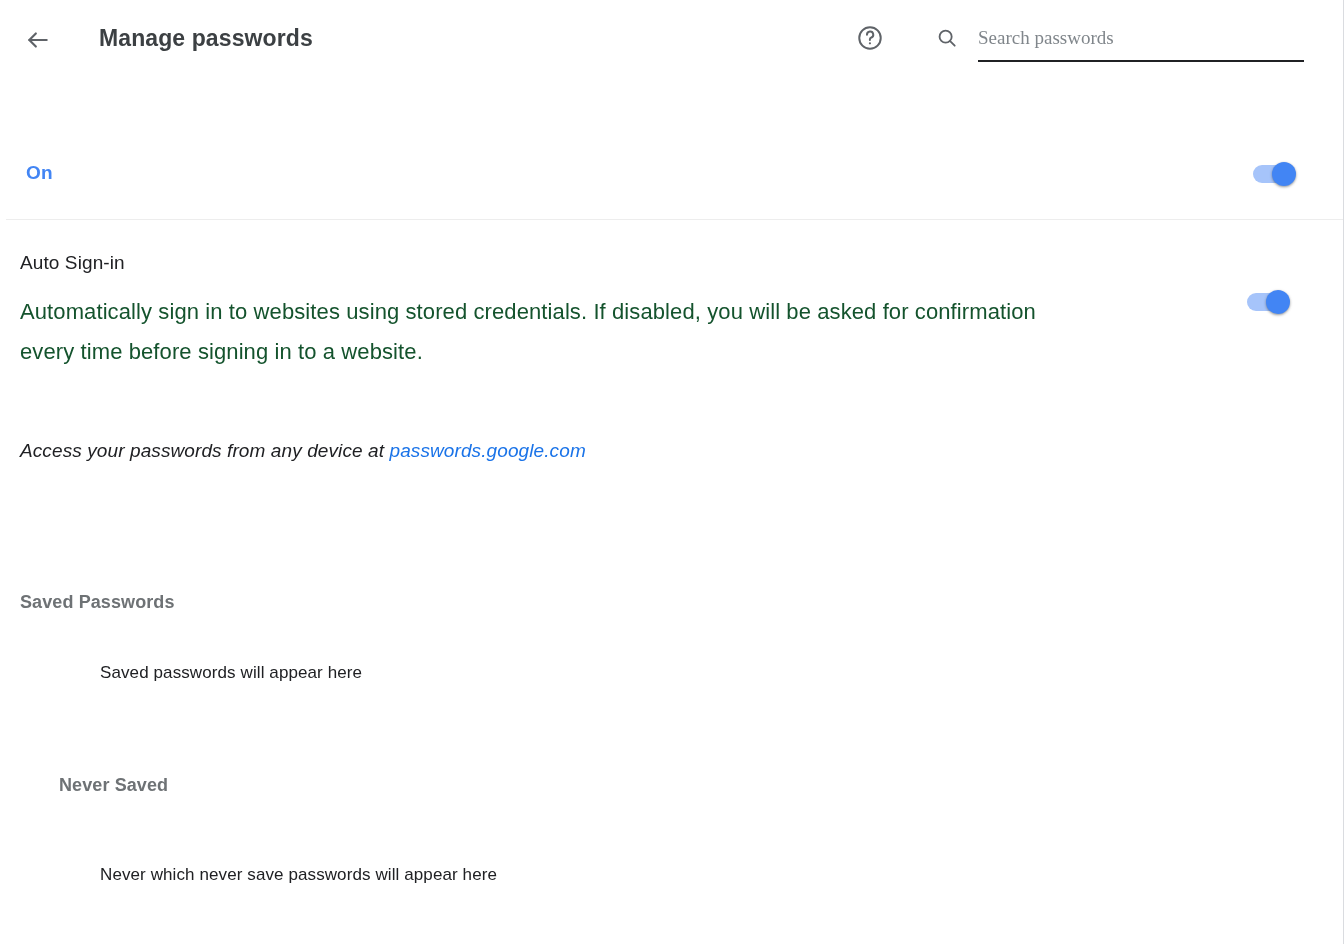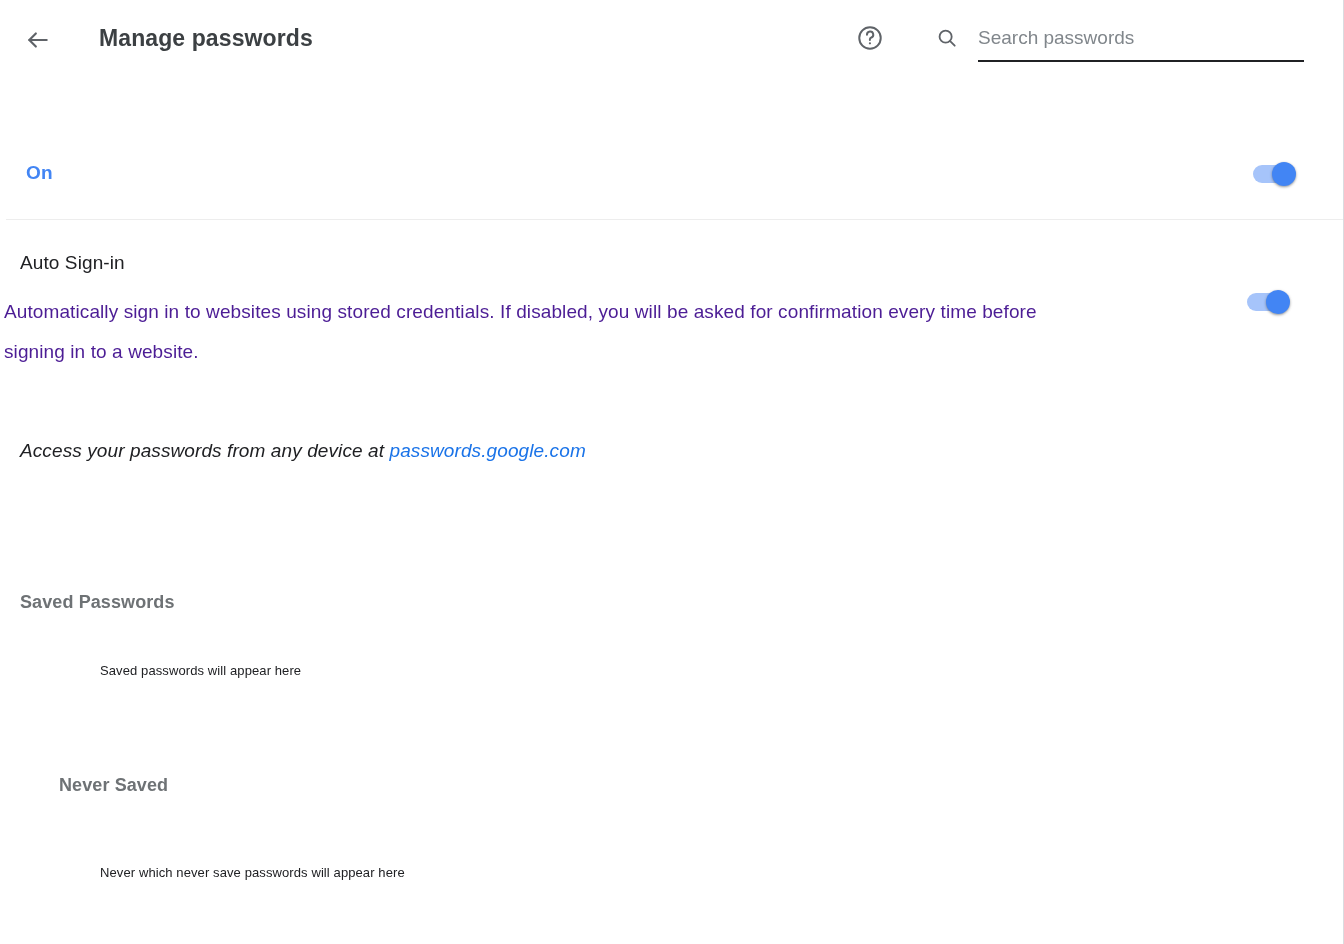--- a/index.html
+++ b/index.html
@@ -86,21 +86,21 @@
   }
   .search-input {
     position: absolute;
     left: 46px;
     top: 0;
     width: 326px;
     height: 40px;
     border: none;
     outline: none;
     background: transparent;
-    font-family: Liberation Sans, sans-serif;
+    font-family: Liberation Serif, serif;
     font-size: 19px;
     color: #202124;
     padding: 0;
   }
   .search-input::placeholder {
     color: #80868b;
     opacity: 1;
   }
   .search-underline {
     position: absolute;
@@ -174,26 +174,26 @@
   .autosignin-title {
     position: absolute;
     left: 20px;
     top: 12px;
     font-size: 19px;
     color: #202124;
     letter-spacing: 0.1px;
   }
   .autosignin-desc {
     position: absolute;
-    left: 4px;
+    left: 20px;
     top: 52px;
     width: 1060px;
-    font-size: 19px;
+    font-size: 22px;
     line-height: 40px;
-    color: #4c1d95;
+    color: #14532d;
     letter-spacing: 0.1px;
   }
   .autosignin-row .switch {
     position: absolute;
     left: 1247px;
     top: 50px;
   }
 
   .access-row {
     position: absolute;
@@ -218,21 +218,21 @@
     font-weight: bold;
     color: #6e7275;
     letter-spacing: 0.1px;
   }
   .section-header.saved { top: 592px; }
   .section-header.never { top: 775px; margin-left: 39px; }
 
   .empty-text {
     position: absolute;
     left: 100px;
-    font-size: 13px;
+    font-size: 17px;
     color: #202124;
     letter-spacing: 0.1px;
     white-space: nowrap;
   }
   .empty-text.saved { top: 663px; }
   .empty-text.never { top: 865px; }
 </style>
 </head>
 <body>
 

